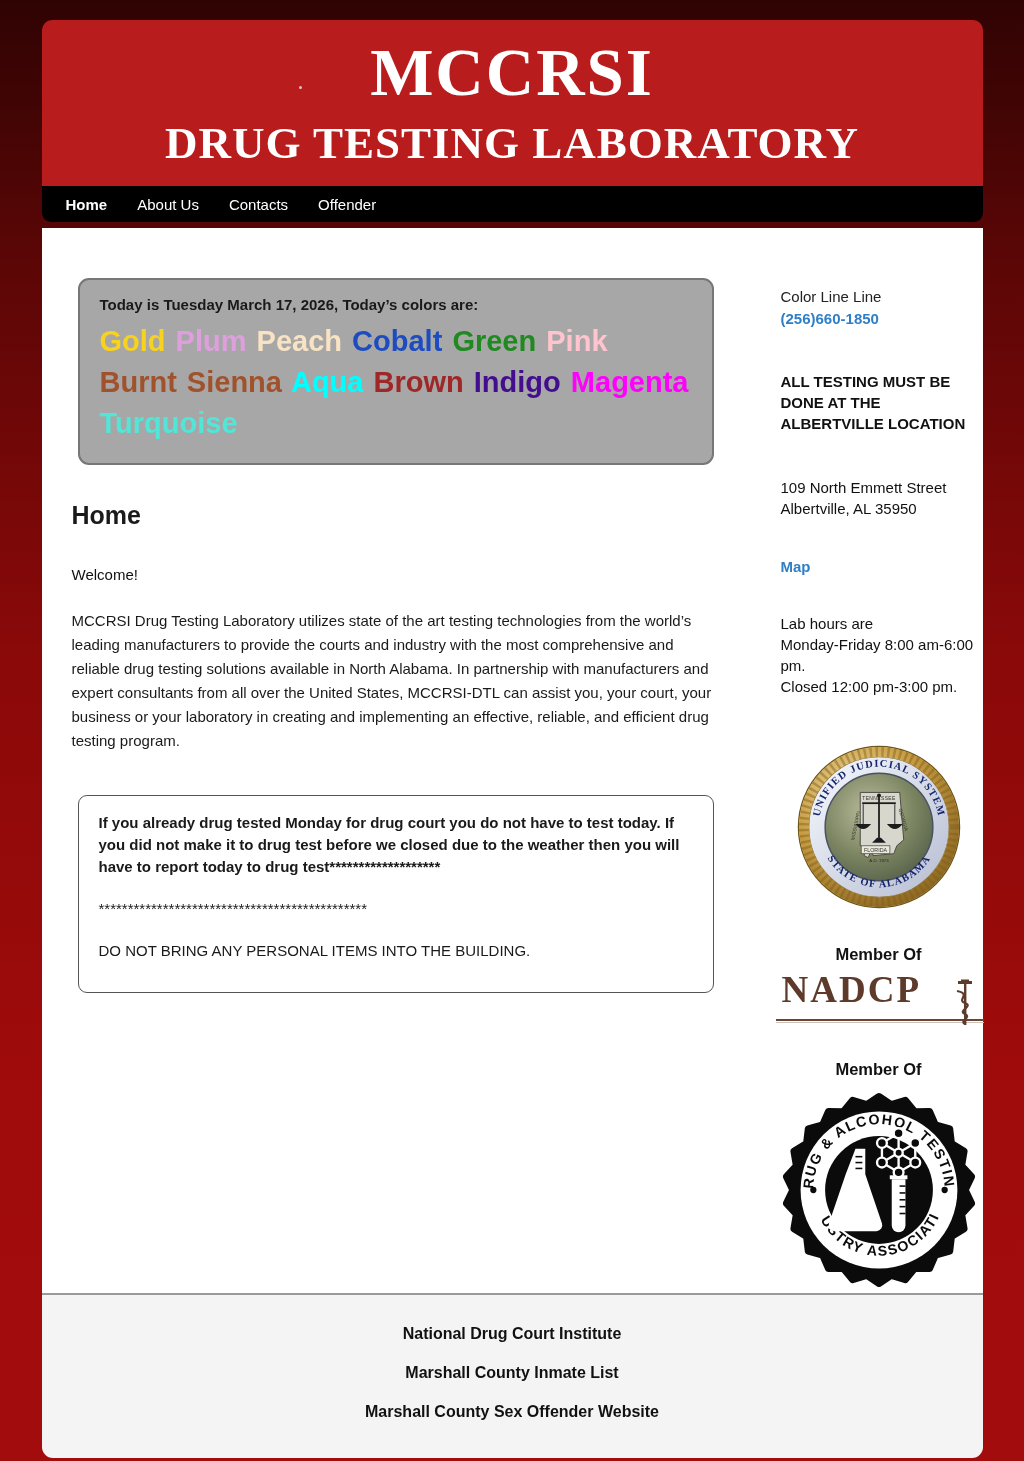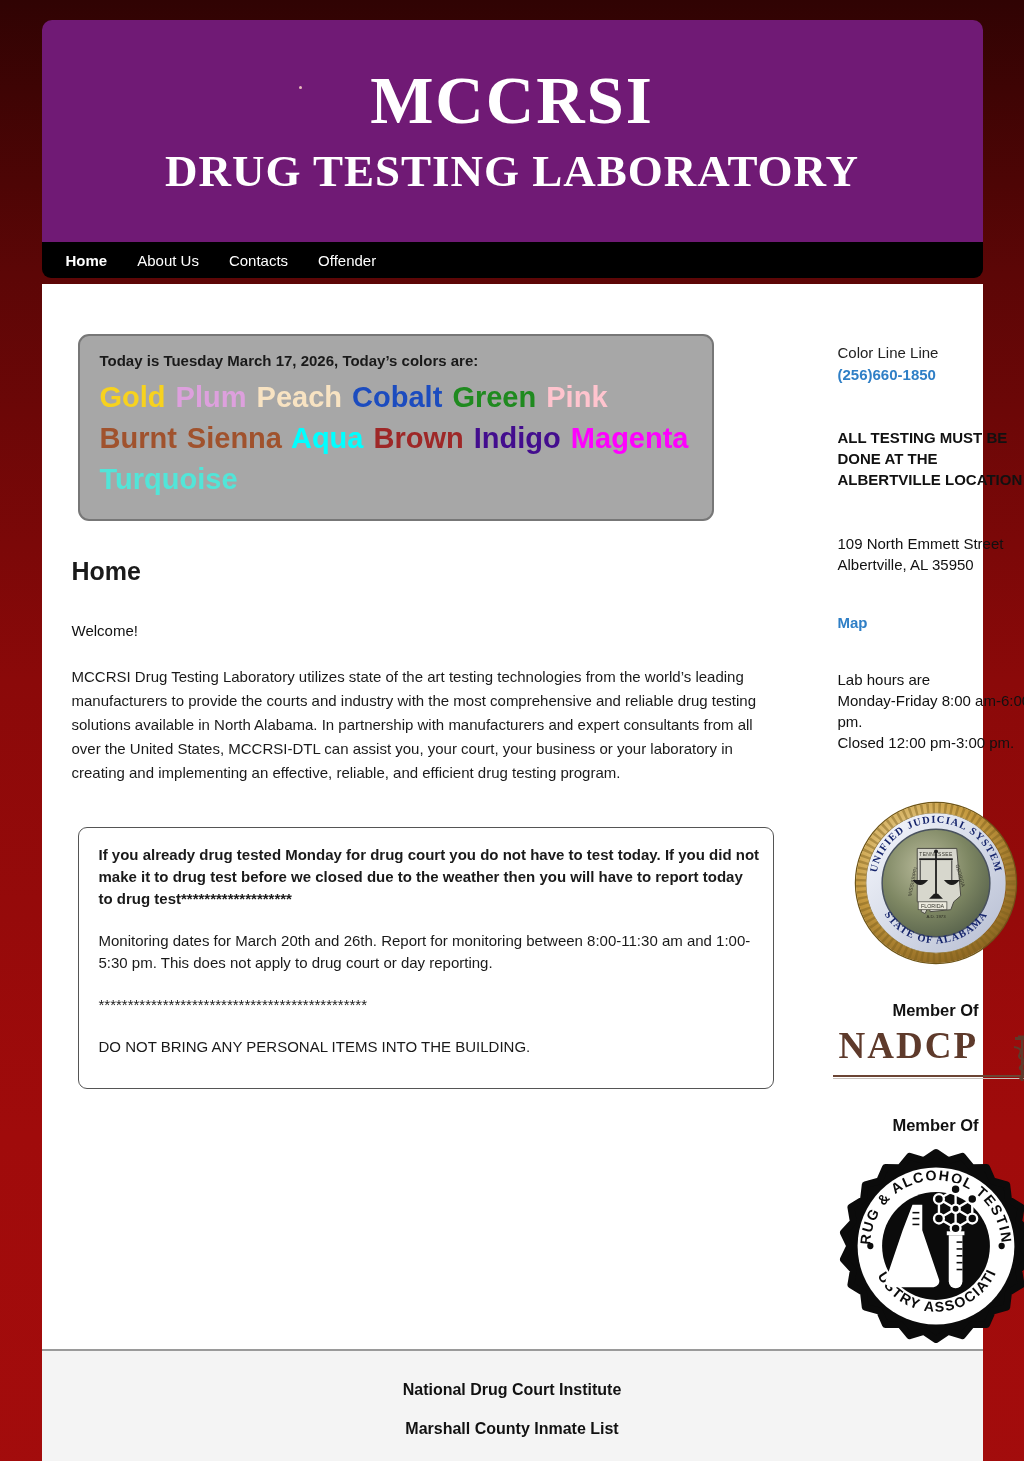--- a/index.html
+++ b/index.html
@@ -7,21 +7,21 @@
   body {
     font-family:"Liberation Sans", sans-serif;
     background:linear-gradient(180deg,#300303 0%,#5c0606 18%,#8b0909 45%,#a00b0b 75%,#a30c0c 100%);
     min-height:1461px;
     color:#111;
   }
   .page { width:941px; margin:0 auto; padding-top:20px; }
 
   
   .masthead {
-    background:#701a75; height:222px; border-radius:10px 10px 0 0;
+    background:#b91c1c; height:166px; border-radius:10px 10px 0 0;
     display:flex; flex-direction:column; align-items:center; justify-content:center;
     position:relative;
   }
   .masthead .title {
     font-family:"Liberation Serif", serif; font-weight:bold;
     font-size:67px; color:#fff; letter-spacing:2px; line-height:1.05;
   }
   .masthead .subtitle {
     font-family:"Liberation Serif", serif; font-weight:bold;
     font-size:45px; color:#fff; letter-spacing:1px; margin-top:10px;
@@ -50,21 +50,21 @@
     margin-left:6px; width:636px; padding:16px 22px 18px 20px;
   }
   .color-box .date-line { font-size:15px; font-weight:bold; color:#1a1a1a; margin-bottom:8px; }
   .color-words { font-size:29px; font-weight:bold; line-height:1.42; word-spacing:2px; }
 
   h1.page-h { font-size:25px; font-weight:bold; margin:36px 0 0 0; color:#1a1a1a; }
   .welcome { margin-top:36px; font-size:15px; }
   .intro { margin-top:26px; font-size:15px; line-height:24px; color:#1a1a1a; }
 
   .notice-box {
-    margin:42px 0 0 6px; width:696px; border:1px solid #555; border-radius:9px;
+    margin:42px 0 0 6px; width:636px; border:1px solid #555; border-radius:9px;
     padding:16px 12px 30px 20px; font-size:15px; line-height:22px; color:#1a1a1a;
   }
   .notice-box .nb-bold { font-weight:bold; }
   .notice-box p { margin-top:20px; }
   .notice-box p:first-child { margin-top:0; }
 
   
   .side-label { color:#222; }
   .phone-link { color:#2f7fc6; font-weight:bold; text-decoration:none; cursor:pointer; display:inline-block; margin-top:1px; }
   .side-alert { font-weight:bold; margin-top:42px; line-height:21px; }
@@ -117,21 +117,20 @@
         <div class="date-line">Today is Tuesday March 17, 2026, Today’s colors are:</div>
         <div class="color-words" id="color-words"><span style="color: rgb(247, 210, 30);">Gold</span> <span style="color: rgb(221, 160, 221);">Plum</span> <span style="color: rgb(248, 227, 194);">Peach</span> <span style="color: rgb(28, 76, 191);">Cobalt</span> <span style="color: rgb(31, 138, 31);">Green</span> <span style="color: rgb(255, 196, 206);">Pink</span> <span style="color: rgb(160, 82, 45);">Burnt Sienna</span> <span style="color: rgb(0, 255, 255);">Aqua</span> <span style="color: rgb(158, 39, 39);">Brown</span> <span style="color: rgb(67, 13, 142);">Indigo</span> <span style="color: rgb(255, 0, 255);">Magenta</span> <span style="color: rgb(82, 229, 216);">Turquoise</span></div>
       </div>
 
       <h1 class="page-h">Home</h1>
       <p class="welcome">Welcome!</p>
       <p class="intro">MCCRSI Drug Testing Laboratory utilizes state of the art testing technologies from the world’s leading manufacturers to provide the courts and industry with the most comprehensive and reliable drug testing solutions available in North Alabama. In partnership with manufacturers and expert consultants from all over the United States, MCCRSI-DTL can assist you, your court, your business or your laboratory in creating and implementing an effective, reliable, and efficient drug testing program.</p>
 
       <div class="notice-box">
         <p class="nb-bold">If you already drug tested Monday for drug court you do not have to test today. If you did not make it to drug test before we closed due to the weather then you will have to report today to drug test*******************</p>
-        <p>Monitoring dates for March 20th and 26th. Report for monitoring between 8:00-11:30 am and 1:00-5:30 pm. This does not apply to drug court or day reporting.</p>
         <p>**********************************************</p>
         <p>DO NOT BRING ANY PERSONAL ITEMS INTO THE BUILDING.</p>
       </div>
     </div>
 
     <div class="col-side">
       <div class="side-label">Color Line Line</div>
       <a class="phone-link">(256)660-1850</a>
 
       <div class="side-alert">ALL TESTING MUST BE DONE AT THE ALBERTVILLE LOCATION</div>

